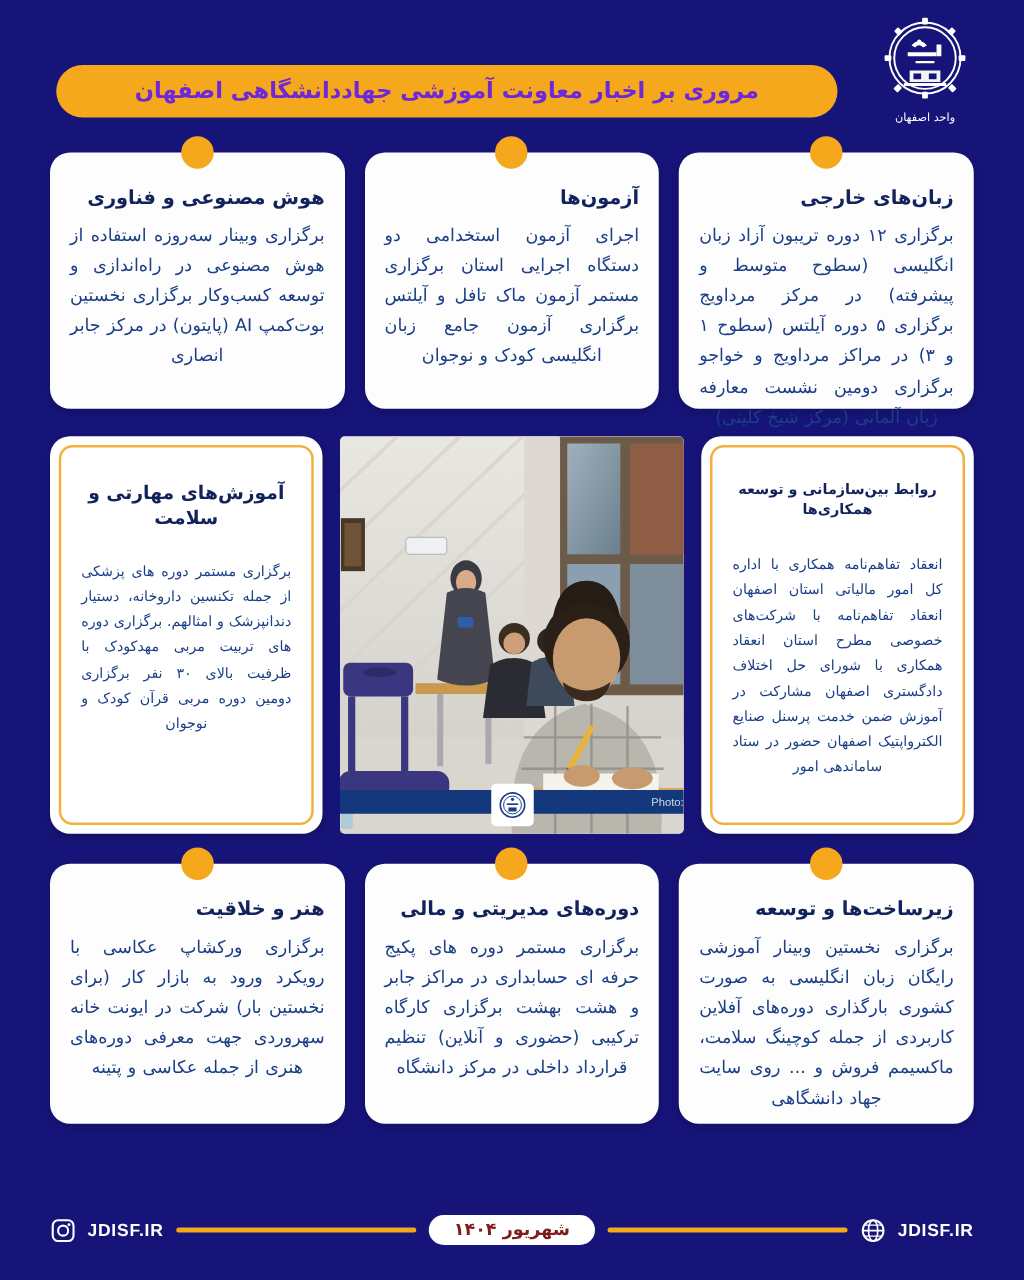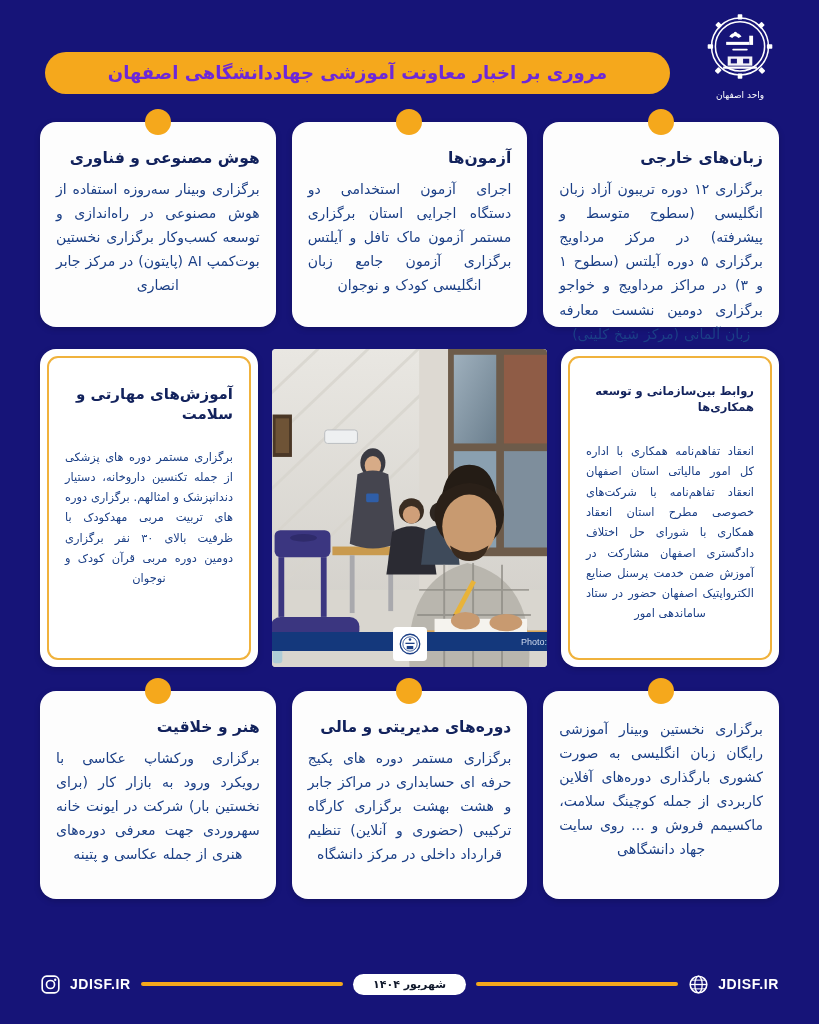--- a/index.html
+++ b/index.html
@@ -76,21 +76,21 @@
     box-shadow:0 2px 6px rgba(0,0,0,.18);
     padding:7px;
   }
   .band-card .inner{
     border:2px solid #F0B23C;border-radius:11px;height:100%;
     padding:26px 16px;display:flex;flex-direction:column;
   }
   .band-left{width:218px;flex:0 0 218px;}
   .band-right{width:218px;flex:0 0 218px;}
   .band-left h3,.band-right h3{
-    color:#12225c;font-weight:bold;line-height:1.35;
+    color:#12225c;font-weight:bold;text-align:center;line-height:1.35;
   }
   .band-left h3{font-size:15px;margin-bottom:22px;}
   .band-right h3{font-size:11.5px;margin-bottom:26px;}
   .band-left p,.band-right p{
     color:#1b3f86;font-size:11.4px;line-height:1.78;
     text-align:justify;text-align-last:center;
   }
   .band-photo{
     flex:1;border-radius:4px;overflow:hidden;position:relative;
     background:#cfd3d8;
@@ -124,21 +124,21 @@
   }
   .f-side{display:flex;align-items:center;gap:9px;direction:ltr;}
   .f-side .f-label{
     color:#ffffff;font-size:14px;font-weight:bold;letter-spacing:.6px;
     font-family:"Liberation Sans",sans-serif;
   }
   .f-icon{width:21px;height:21px;}
   .f-line{flex:1;height:4px;background:#F5A81C;border-radius:2px;}
   .f-badge{
     background:#ffffff;border-radius:16px;padding:4px 20px;
-    color:#0f172a;font-size:11px;font-weight:bold;white-space:nowrap;
+    color:#7f1d1d;font-size:14px;font-weight:bold;white-space:nowrap;
   }
 </style>
 </head>
 <body>
 
 <div class="poster">
 
   <div class="header">
     <div class="title-pill">
       <span class="title-text">مروری بر اخبار معاونت آموزشی جهاددانشگاهی اصفهان</span>
@@ -328,20 +328,21 @@
         <p>برگزاری مستمر دوره های پزشکی از جمله تکنسین داروخانه، دستیار دندانپزشک و امثالهم. برگزاری دوره های تربیت مربی مهدکودک با ظرفیت بالای ۳۰ نفر برگزاری دومین دوره مربی قرآن کودک و نوجوان</p>
       </div>
     </div>
 
   </div>
 
   <div class="row row-bottom">
 
     <div class="card">
       <div class="dot"></div>
+      <h3>زیرساخت‌ها و توسعه</h3>
       <p>برگزاری نخستین وبینار آموزشی رایگان زبان انگلیسی به صورت کشوری بارگذاری دوره‌های آفلاین کاربردی از جمله کوچینگ سلامت، ماکسیمم فروش و ... روی سایت جهاد دانشگاهی</p>
     </div>
 
     <div class="card">
       <div class="dot"></div>
       <h3>دوره‌های مدیریتی و مالی</h3>
       <p>برگزاری مستمر دوره های پکیج حرفه ای حسابداری در مراکز جابر و هشت بهشت برگزاری کارگاه ترکیبی (حضوری و آنلاین) تنظیم قرارداد داخلی در مرکز دانشگاه</p>
     </div>
 
     <div class="card">

